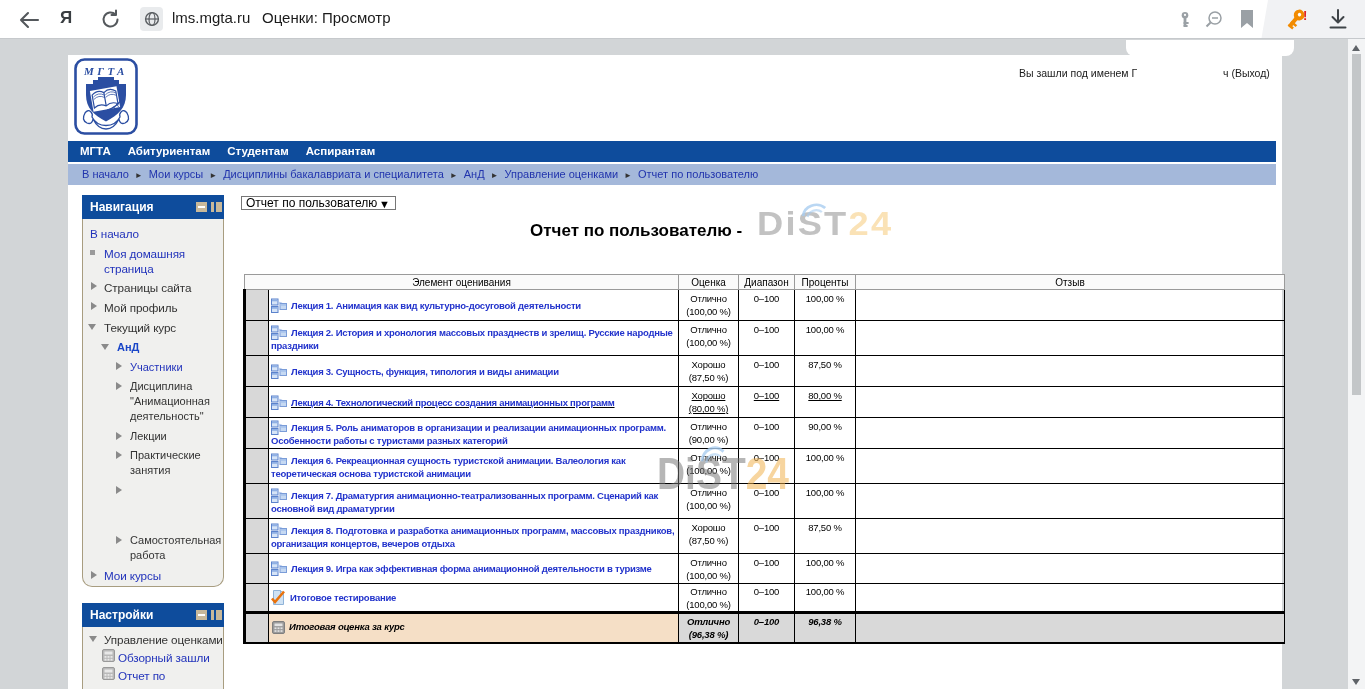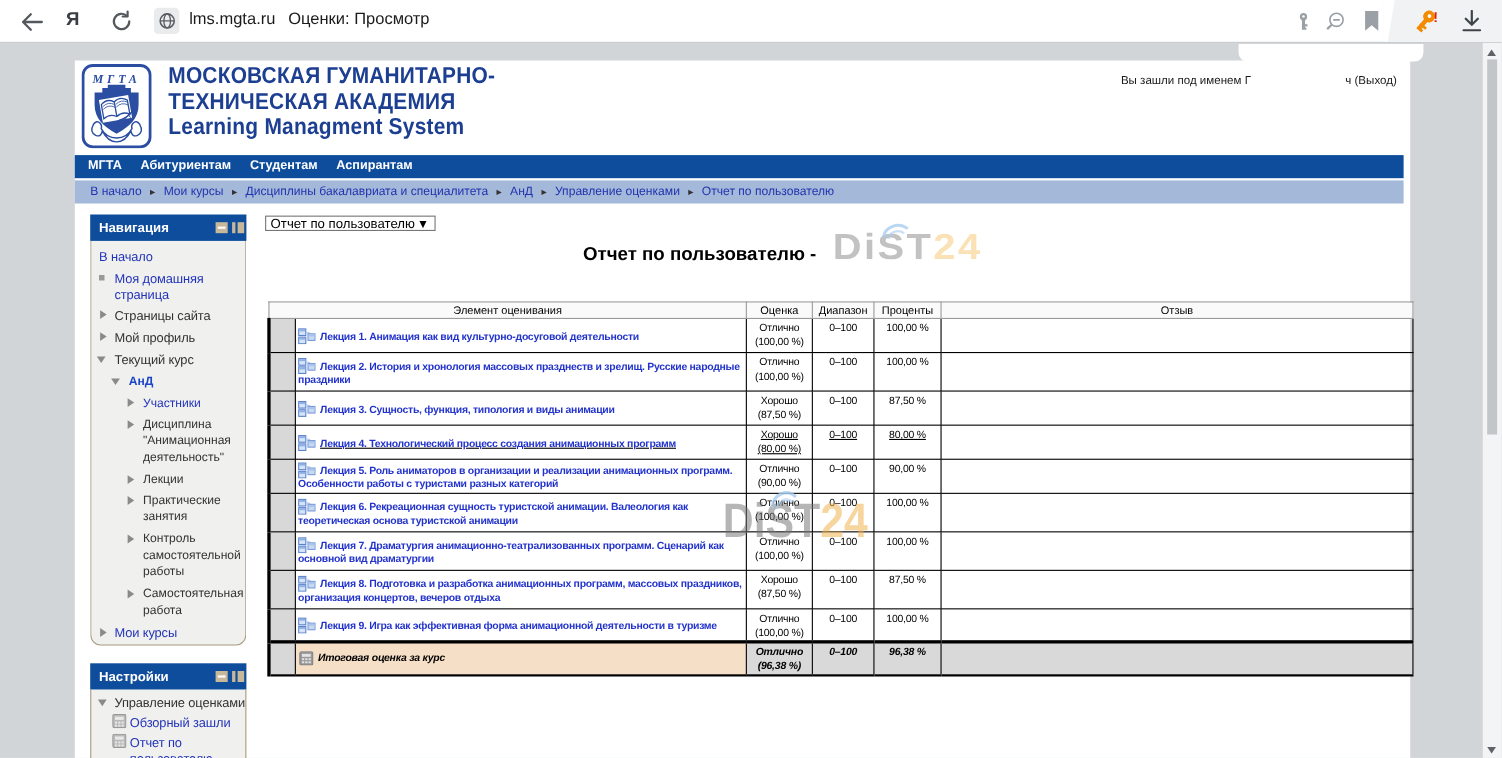--- a/index.html
+++ b/index.html
@@ -138,25 +138,20 @@
     <g transform="rotate(-10 31 41)">
       <rect x="17.5" y="30.5" width="27" height="21" fill="#ffffff"></rect>
       <path d="M19 35 q6 -5 12 -0.5 q6 -4.5 12 0.5 v13 q-6 -4 -12 0 q-6 -4 -12 0 z" fill="#ffffff" stroke="#2b4ea2" stroke-width="1.2"></path>
       <path d="M31 34.5 v13.5" stroke="#2b4ea2" stroke-width="1.2"></path>
       <path d="M20 37 q5.5 -4 11 0 M20 39.5 q5.5 -4 11 0 M32 37 q5.5 -4 11 0 M32 39.5 q5.5 -4 11 0" stroke="#2b4ea2" stroke-width="0.7" fill="none"></path>
     </g>
     <path d="M33 52 q10 -3 15 -11" stroke="#2b4ea2" stroke-width="1.3" fill="none"></path>
     <path d="M36 51.5 l3.5 -2 M39 49.5 l3.5 -2 M42 47 l3 -2.5 M37 51 l1 2.8 M40 49 l1.3 2.6 M43 46.5 l1.6 2.4" stroke="#2b4ea2" stroke-width="0.9" fill="none"></path>
     <path d="M11 55 q-4 7 2 10 q5 2 6 -4 q5 10 13 10 q8 0 13 -10 q1 6 6 4 q6 -3 2 -10 q-3 -4 -6 -1 q-2 2 -1 5 q-4.5 8.5 -14 8.5 q-9.5 0 -14 -8.5 q1 -3 -1 -5 q-3 -3 -6 1 z" fill="#ffffff" stroke="#2b4ea2" stroke-width="1.3"></path>
   </svg></div>
-  <div id="brand">
-      <div style="transform:scaleX(0.905);transform-origin:0 0;">МОСКОВСКАЯ ГУМАНИТАРНО-</div>
-      <div style="transform:scaleX(0.905);transform-origin:0 0;">ТЕХНИЧЕСКАЯ АКАДЕМИЯ</div>
-      <div style="transform:scaleX(0.907);transform-origin:0 0;">Learning Managment System</div>
-    </div>
   <div id="loggedin">Вы зашли под именем Г</div>
   <div id="logout">ч (Выход)</div>
   <div id="navbar"><span style="margin-left:12px;">МГТА</span><span>Абитуриентам</span><span>Студентам</span><span>Аспирантам</span></div>
   <div id="crumb"><span style="margin-left:14px;"></span><a>В начало</a><b>►</b><a>Мои курсы</a><b>►</b><a>Дисциплины бакалавриата и специалитета</a><b>►</b><a>АнД</a><b>►</b><a>Управление оценками</a><b>►</b><a>Отчет по пользователю</a></div>
 
   <div class="block" style="top:195px;">
     <div class="bhead">Навигация
       <div class="bico" style="right:17px;">
           <div style="width:7px;height:2px;background:#fff;margin:4px auto 0;"></div>
         </div>
@@ -176,21 +171,20 @@
       <div class="titem t2" style="left:34px;top:121px;"><a class="bb">АнД</a></div>
       <div class="mk mkr" style="left:33px;top:143px;"></div>
       <div class="titem t2" style="left:47px;top:141px;"><a>Участники</a></div>
       <div class="mk mkr" style="left:33px;top:163px;"></div>
       <div class="titem t2" style="left:47px;top:160px;">Дисциплина<br>"Анимационная<br>деятельность"</div>
       <div class="mk mkr" style="left:33px;top:213px;"></div>
       <div class="titem t2" style="left:47px;top:210px;">Лекции</div>
       <div class="mk mkr" style="left:33px;top:232px;"></div>
       <div class="titem t2" style="left:47px;top:229px;">Практические<br>занятия</div>
       <div class="mk mkr" style="left:33px;top:267px;"></div>
-      <div class="titem t2" style="left:47px;top:264px;">Контроль<br>самостоятельной<br>работы</div>
       <div class="mk mkr" style="left:33px;top:317px;"></div>
       <div class="titem t2" style="left:47px;top:314px;">Самостоятельная<br>работа</div>
       <div class="mk mkr" style="left:8px;top:352px;"></div>
       <div class="titem" style="left:21px;top:349px;"><a>Мои курсы</a></div>
     </div>
   </div>
 
   <div class="block" style="top:603px;">
     <div class="bhead">Настройки
       <div class="bico" style="right:17px;">
@@ -416,20 +410,32 @@
                 <rect x="1" y="9" width="5.5" height="1.8" fill="#8fb0e4"></rect>
                 <rect x="9" y="5.5" width="6.5" height="6" fill="#c6d9f2" stroke="#7a9cd8"></rect>
                 <rect x="9.5" y="6" width="5.5" height="1.8" fill="#a9c4ec"></rect>
               </g>
             </svg><a>Лекция 9. Игра как эффективная форма анимационной деятельности в туризме</a></td>
           <td class="ctr">Отлично<br>(100,00&nbsp;%)</td>
           <td class="ctr">0–100</td>
           <td class="ctr">100,00&nbsp;%</td>
           <td></td>
         </tr>
+      <tr class="qz" style="height:27px;">
+          <td class="ind"></td>
+          <td class="nm"><svg class="icn" width="15" height="15" viewBox="0 0 15 15">
+              <path d="M2.5 0.5 h7 l3 3 v11 h-10 z" fill="#cfe2f4" stroke="#8fb3d8"></path>
+              <path d="M9.5 0.5 v3 h3 z" fill="#fff" stroke="#8fb3d8"></path>
+              <path d="M1 8.5 l3 3.5 L13 1.5" stroke="#e8720c" stroke-width="2.6" fill="none"></path>
+            </svg><a>Итоговое тестирование</a></td>
+          <td class="ctr">Отлично<br>(100,00&nbsp;%)</td>
+          <td class="ctr">0–100</td>
+          <td class="ctr">100,00&nbsp;%</td>
+          <td></td>
+        </tr>
       <tr class="fin" style="height:30px;">
           <td class="ind"></td>
           <td class="c1"><svg class="icn" width="13" height="13" viewBox="0 0 13 13">
               <rect x="0.5" y="0.5" width="12" height="12" rx="1.5" fill="#9b9b9b" stroke="#7f7f7f"></rect>
               <rect x="2.5" y="2.5" width="8" height="2.6" fill="#e3e3e3"></rect>
               <g fill="#e3e3e3">
                 <rect x="2.5" y="6.4" width="2" height="1.7"></rect>
                 <rect x="5.5" y="6.4" width="2" height="1.7"></rect>
                 <rect x="8.5" y="6.4" width="2" height="1.7"></rect>
                 <rect x="2.5" y="9.2" width="2" height="1.7"></rect>

